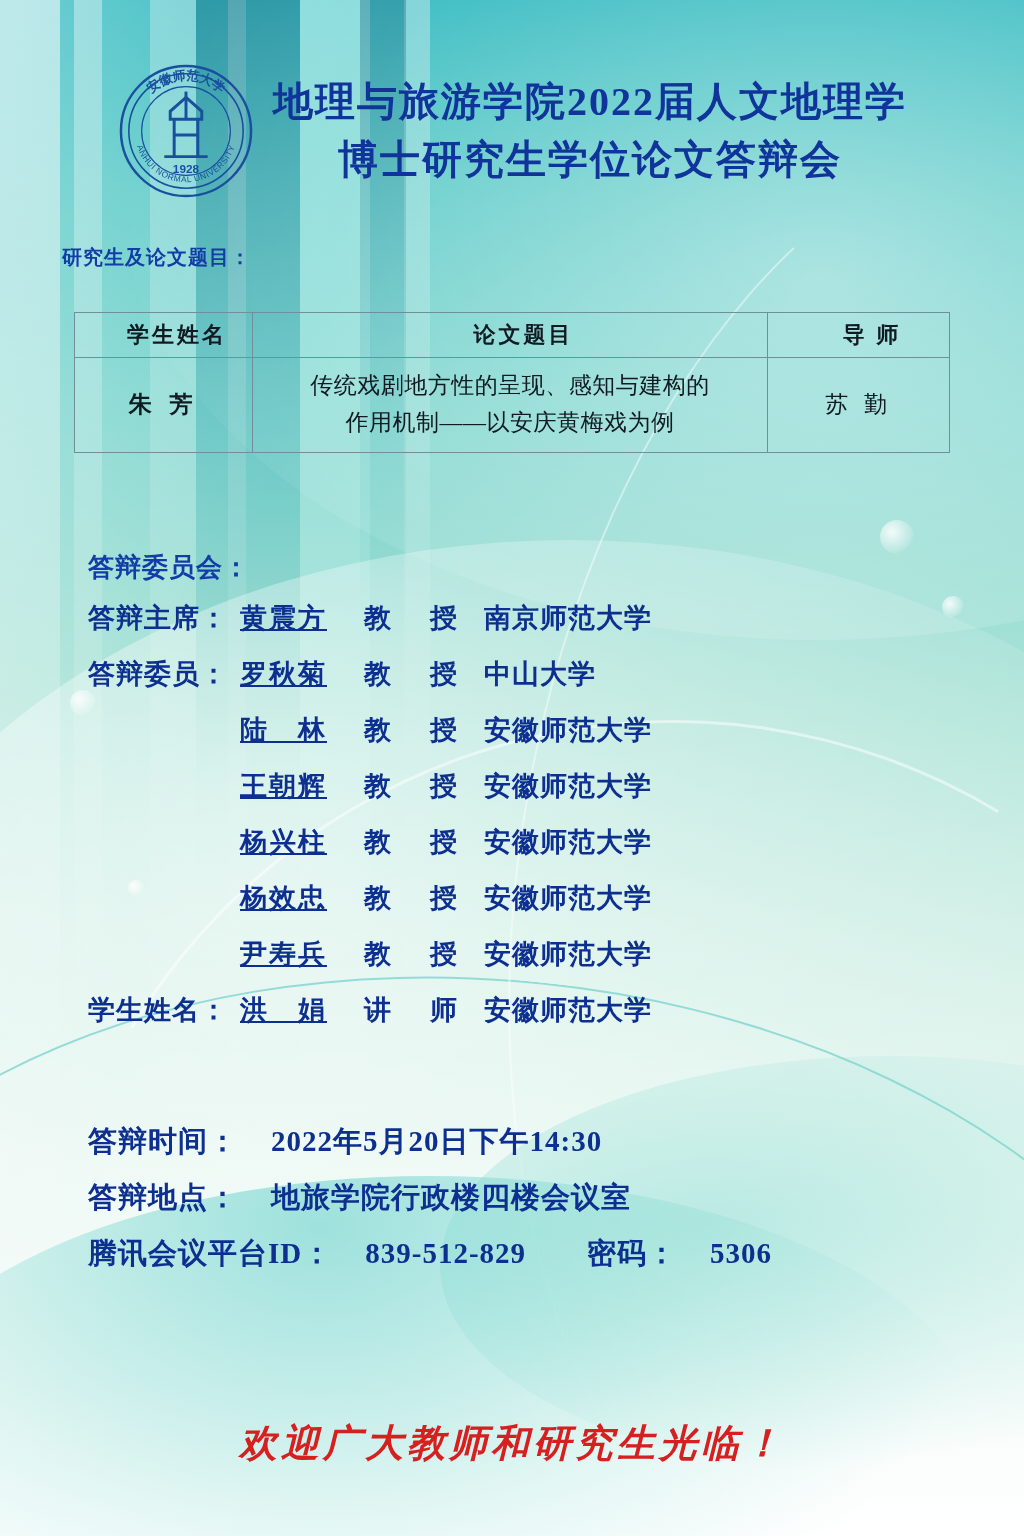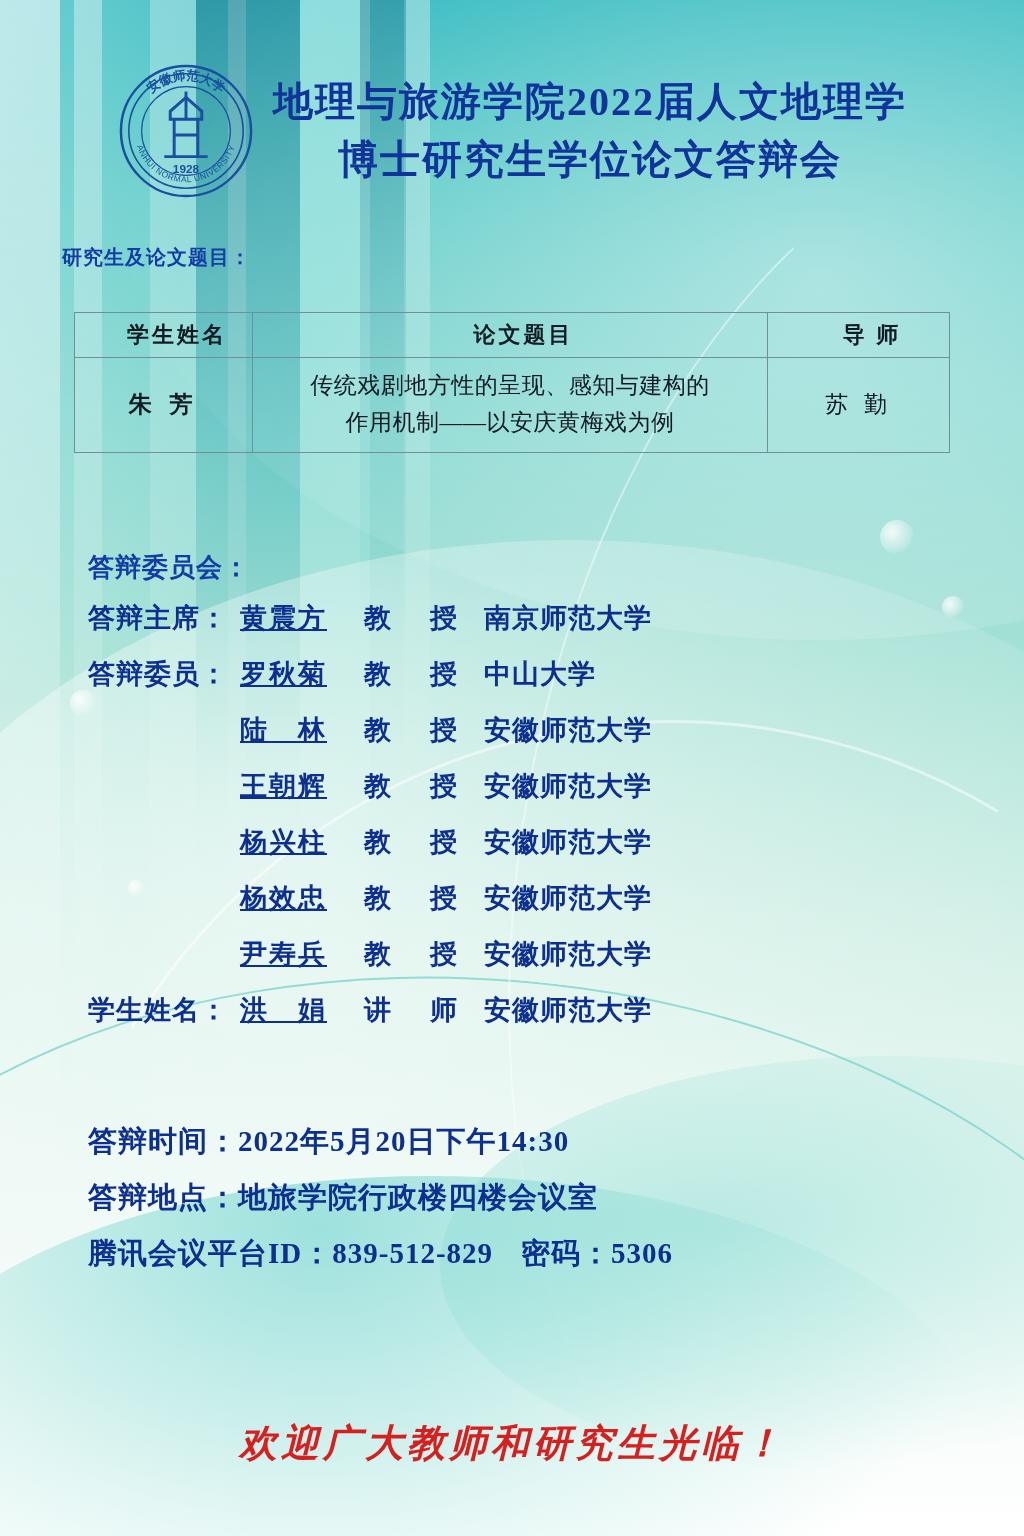--- a/index.html
+++ b/index.html
@@ -261,20 +261,21 @@
   }
   .drow {
     display: flex;
     align-items: baseline;
     height: 56px;
     font-family: "Liberation Serif", serif;
     font-weight: bold;
     font-size: 29px;
     color: #0d2f8f;
     letter-spacing: 1px;
+    gap: 33px;
   }
   .dlabel { flex: 0 0 auto; }
   .dvalue { flex: 0 0 auto; }
 
   .welcome {
     position: absolute;
     left: 0;
     top: 1418px;
     width: 1024px;
     text-align: center;

